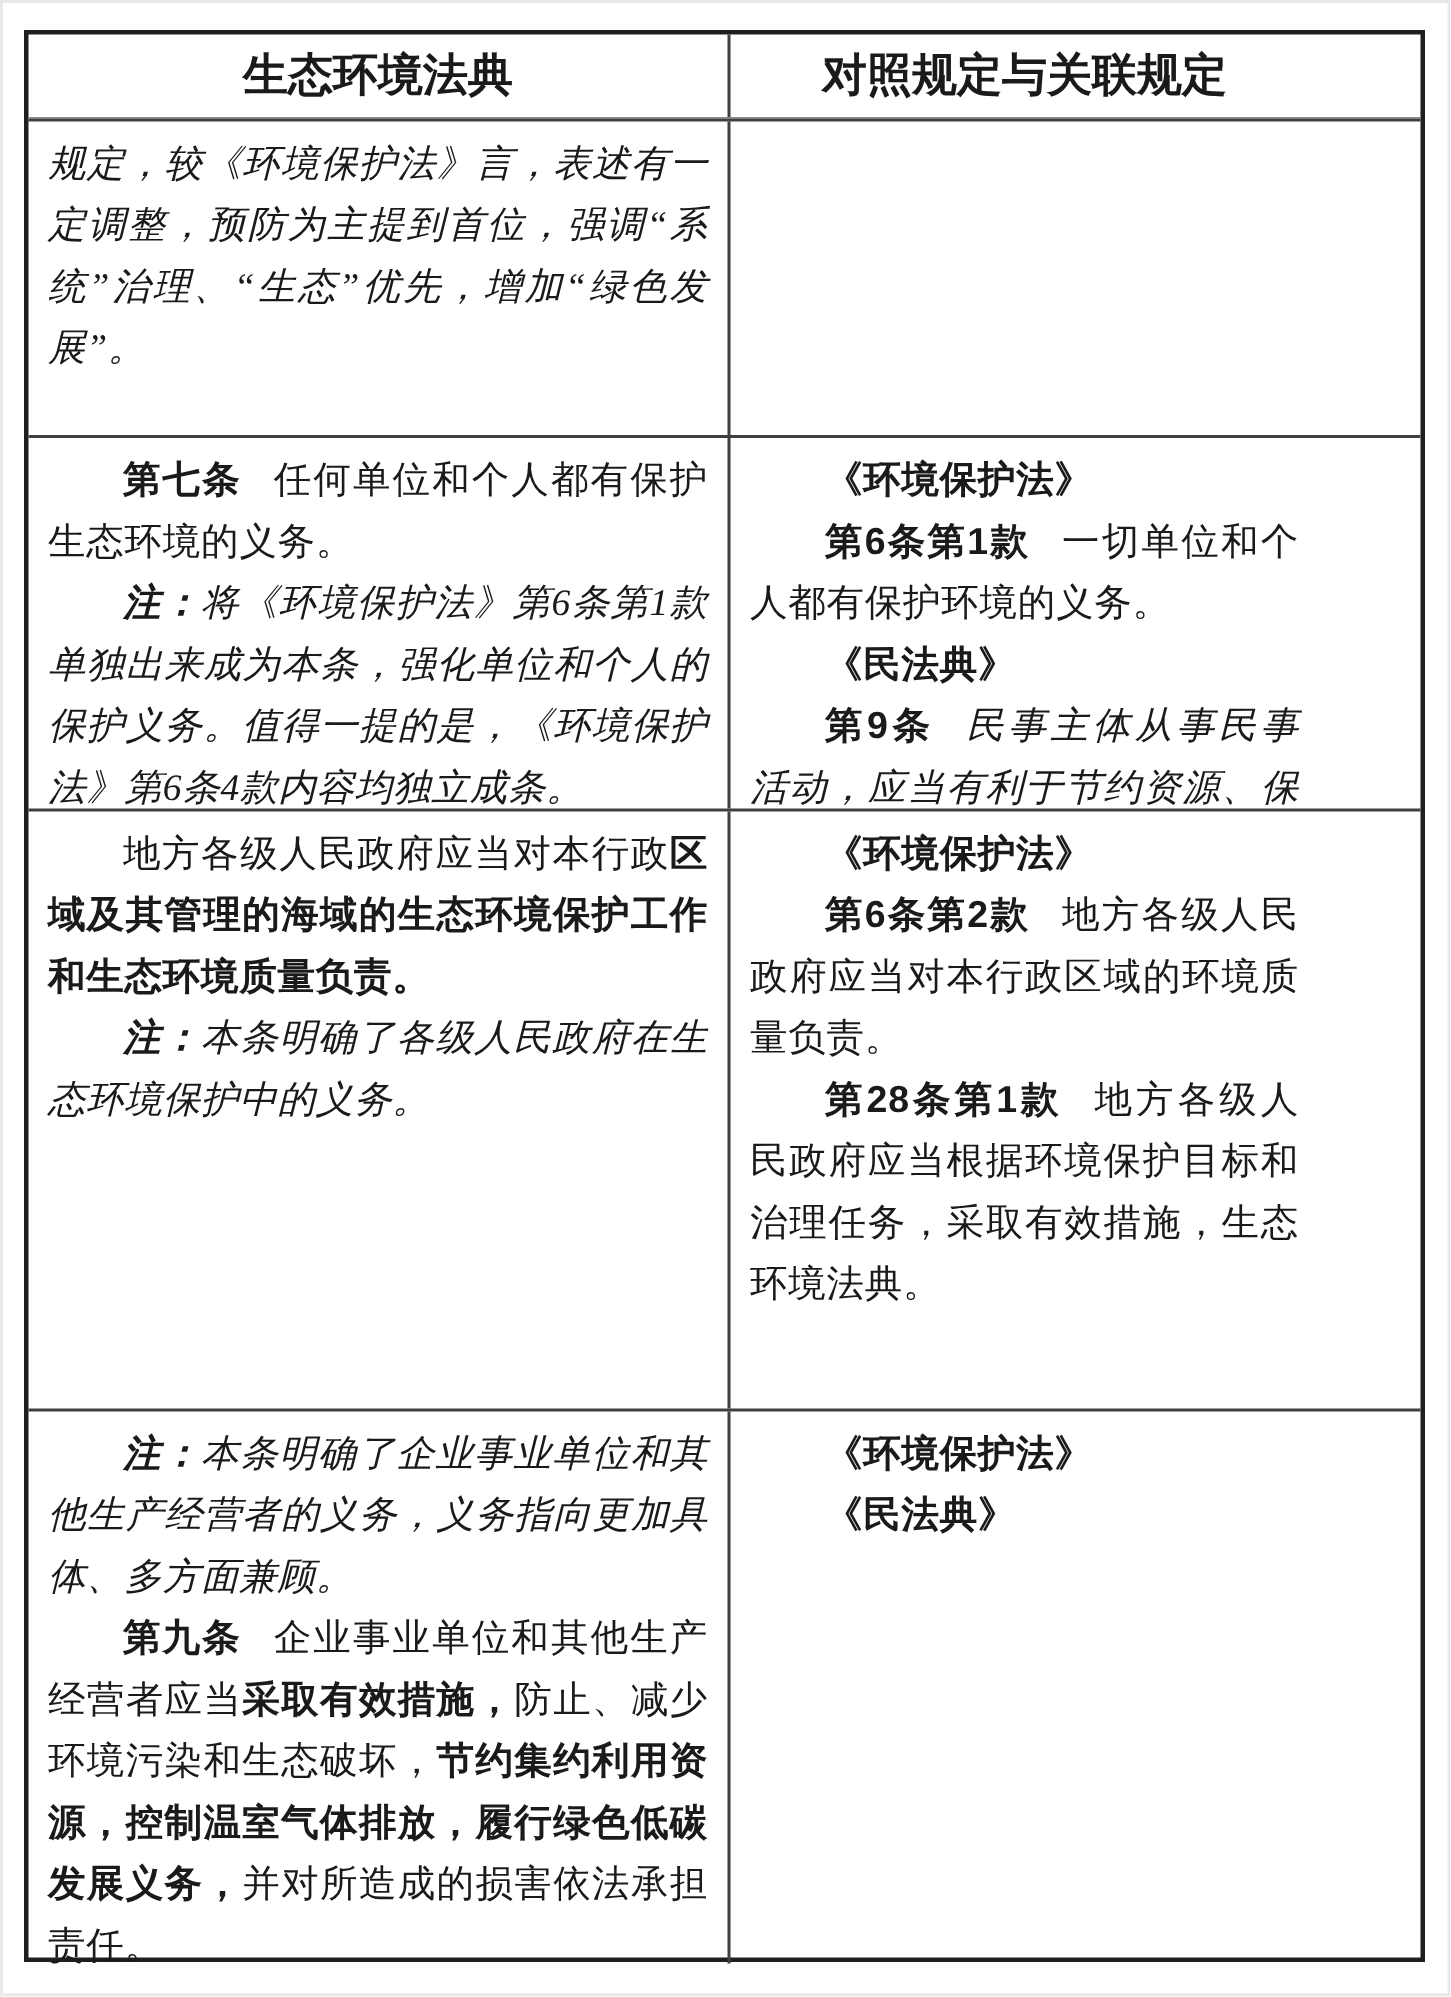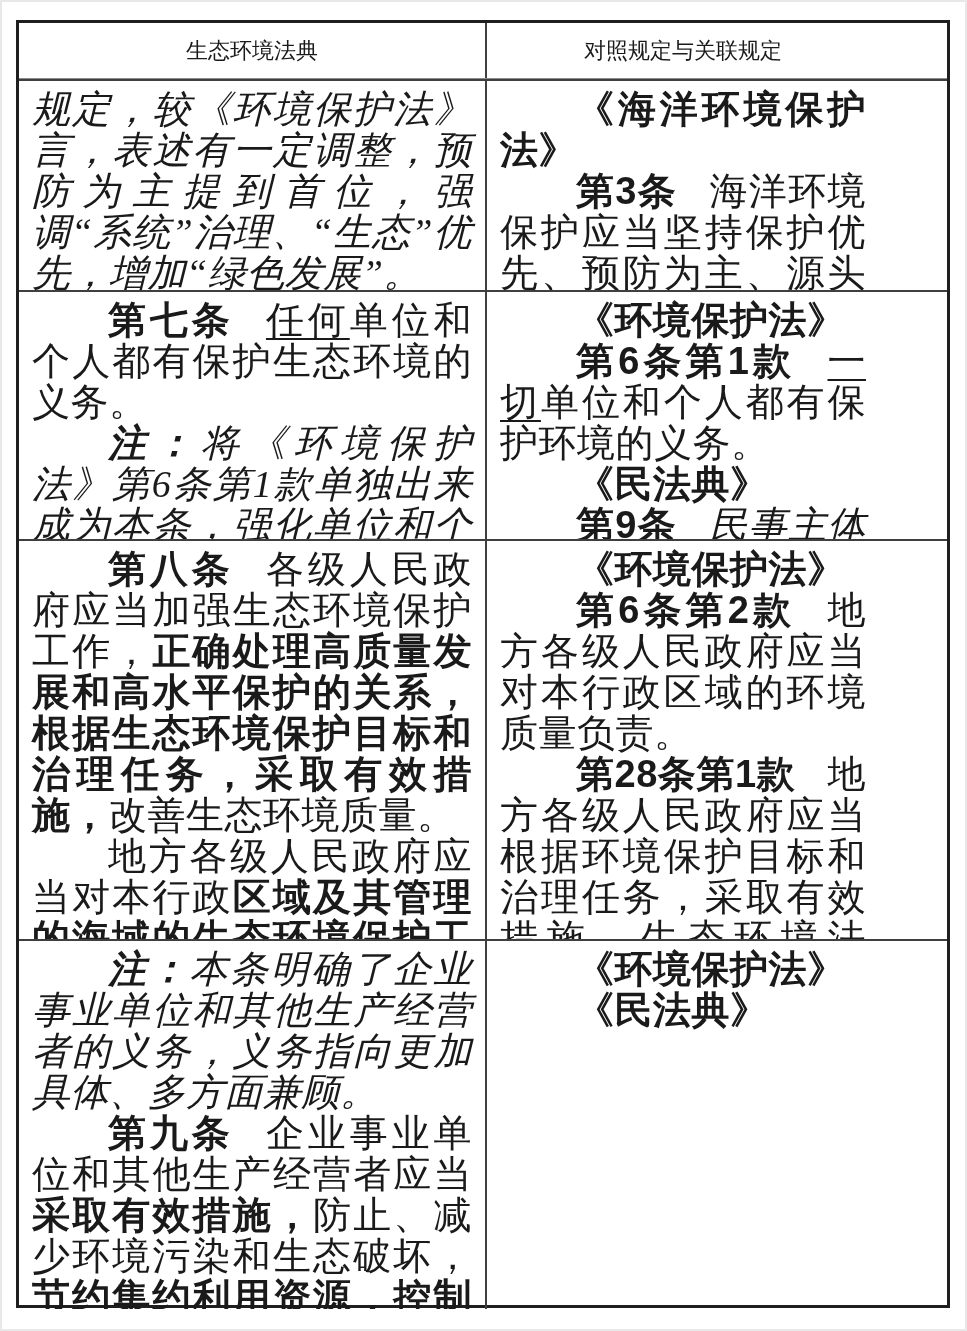--- a/index.html
+++ b/index.html
@@ -40,76 +40,71 @@
   .cell {
     box-sizing: border-box;
     overflow: hidden;
     padding: 8px 13px 0 13px;
   }
   .cell.left  { width: 468px; border-right: 2px solid #3f3f3f; }
   .cell.right { width: 392px; }
   .header-cell {
     display: flex; align-items: center; justify-content: center;
     font-family: "Liberation Sans", sans-serif;
-    font-weight: normal;
-    font-size: 22px;
+    font-weight: bold;
+    font-size: 30px;
     padding-top: 0;
   }
   .para {
     margin: 0;
-    font-size: 38px;
+    font-size: 25px;
     line-height: 41px;
     text-align: justify;
     text-justify: inter-character;
     letter-spacing: 0.5px;
   }
   .para.indent { text-indent: 2em; }
   
   .r-song { font-family: "Liberation Serif", serif; font-weight: normal; }
   .r-hei  { font-family: "Liberation Sans", sans-serif; font-weight: bold; }
   .r-bold { font-family: "Liberation Sans", sans-serif; font-weight: bold; }
   .r-kai  { font-family: "Liberation Serif", serif; font-style: italic; }
   .r-kaib { font-family: "Liberation Serif", serif; font-style: italic; font-weight: bold; }
-  .r-u    { text-decoration: underline; text-decoration-thickness: 2px; text-underline-offset: 5px; }
+  .r-u    { text-decoration-thickness: 2px; text-underline-offset: 5px; }
   .r-gap  { margin-right: 0.85em; }
 </style>
 </head>
 <body>
 
 <div class="page">
   <div class="law-table">
     <div class="t-row header-row">
       <div class="cell left header-cell">生态环境法典</div>
       <div class="cell right header-cell">对照规定与关联规定</div>
     </div>
     <div>
         <div class="t-row" style="height: 211px;">
           <div class="cell left">
             <p class="para"><span class="r-kai">规定，较《环境保护法》言，表述有一定调整，预防为主提到首位，强调“系统”治理、“生态”优先，增加“绿色发展”。</span></p>
           </div>
-          <div class="cell right">
-            <p class="para indent"><span class="r-hei">《海洋环境保护法》</span></p>
-            <p class="para indent"><span class="r-hei r-gap">第3条</span><span class="r-song">海洋环境保护应当坚持保护优先、预防为主、源头防控、陆海统筹、综合治理、公众参与、损害担责的原则。</span></p>
-          </div>
         </div>
         <div class="t-row" style="height: 249px;">
           <div class="cell left">
             <p class="para indent"><span class="r-hei r-gap">第七条</span><span class="r-song r-u">任何</span><span class="r-song">单位和个人都有保护生态环境的义务。</span></p>
             <p class="para indent"><span class="r-kaib">注：</span><span class="r-kai">将《环境保护法》第6条第1款单独出来成为本条，强化单位和个人的保护义务。值得一提的是，《环境保护法》第6条4款内容均独立成条。</span></p>
           </div>
           <div class="cell right">
             <p class="para indent"><span class="r-hei">《环境保护法》</span></p>
             <p class="para indent"><span class="r-hei r-gap">第6条第1款</span><span class="r-song r-u">一切</span><span class="r-song">单位和个人都有保护环境的义务。</span></p>
             <p class="para indent"><span class="r-hei">《民法典》</span></p>
             <p class="para indent"><span class="r-hei r-gap">第9条</span><span class="r-kai">民事主体从事民事活动，应当有利于节约资源、保护生态环境。</span></p>
           </div>
         </div>
         <div class="t-row" style="height: 400px;">
           <div class="cell left">
-            <p class="para indent"><span class="r-hei r-gap">第八条</span><span class="r-song">各级人民政府应当加强生态环境保护工作，</span><span class="r-bold">正确处理高质量发展和高水平保护的关系，根据生态环境保护目标和治理任务，采取有效措施，</span><span class="r-song">改善生态环境质量。</span></p>
             <p class="para indent"><span class="r-song">地方各级人民政府应当对本行政</span><span class="r-bold">区域及其管理的海域的生态环境保护工作和生态环境质量负责。</span></p>
             <p class="para indent"><span class="r-kaib">注：</span><span class="r-kai">本条明确了各级人民政府在生态环境保护中的义务。</span></p>
           </div>
           <div class="cell right">
             <p class="para indent"><span class="r-hei">《环境保护法》</span></p>
             <p class="para indent"><span class="r-hei r-gap">第6条第2款</span><span class="r-song">地方各级人民政府应当对本行政区域的环境质量负责。</span></p>
             <p class="para indent"><span class="r-hei r-gap">第28条第1款</span><span class="r-song">地方各级人民政府应当根据环境保护目标和治理任务，采取有效措施，生态环境法典。</span></p>
           </div>
         </div>
         <div class="t-row" style="height: 370px;">

